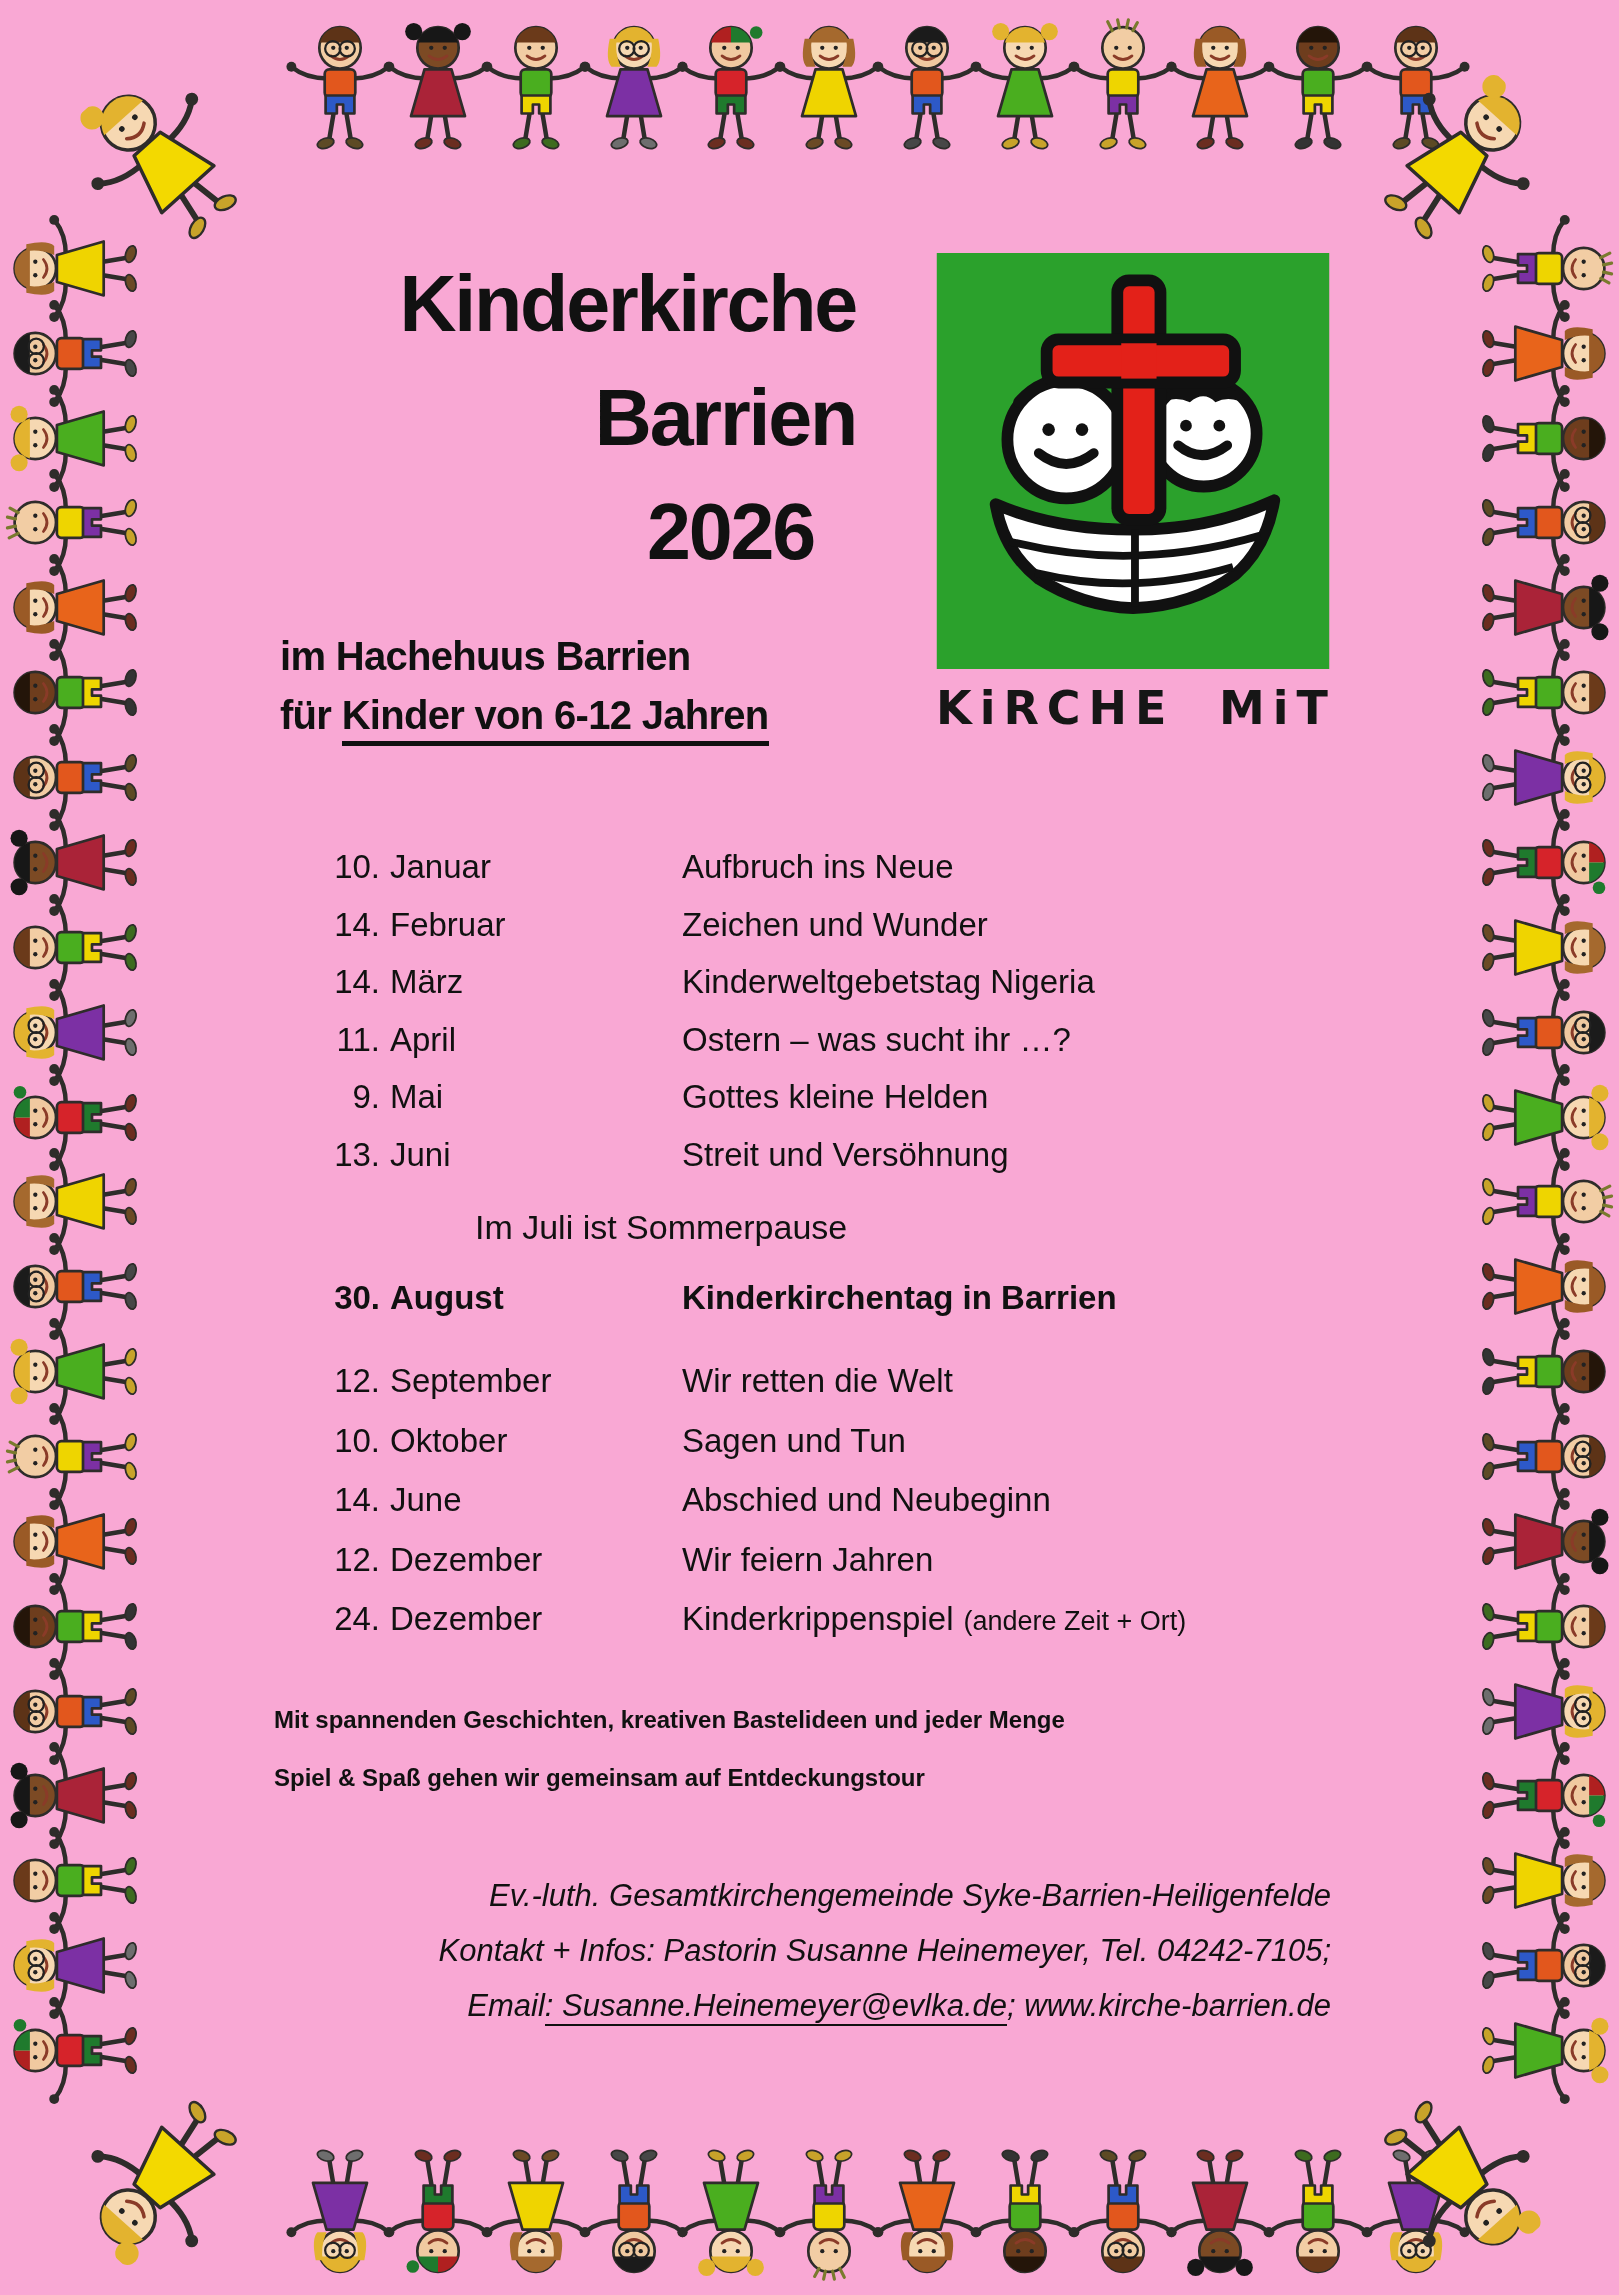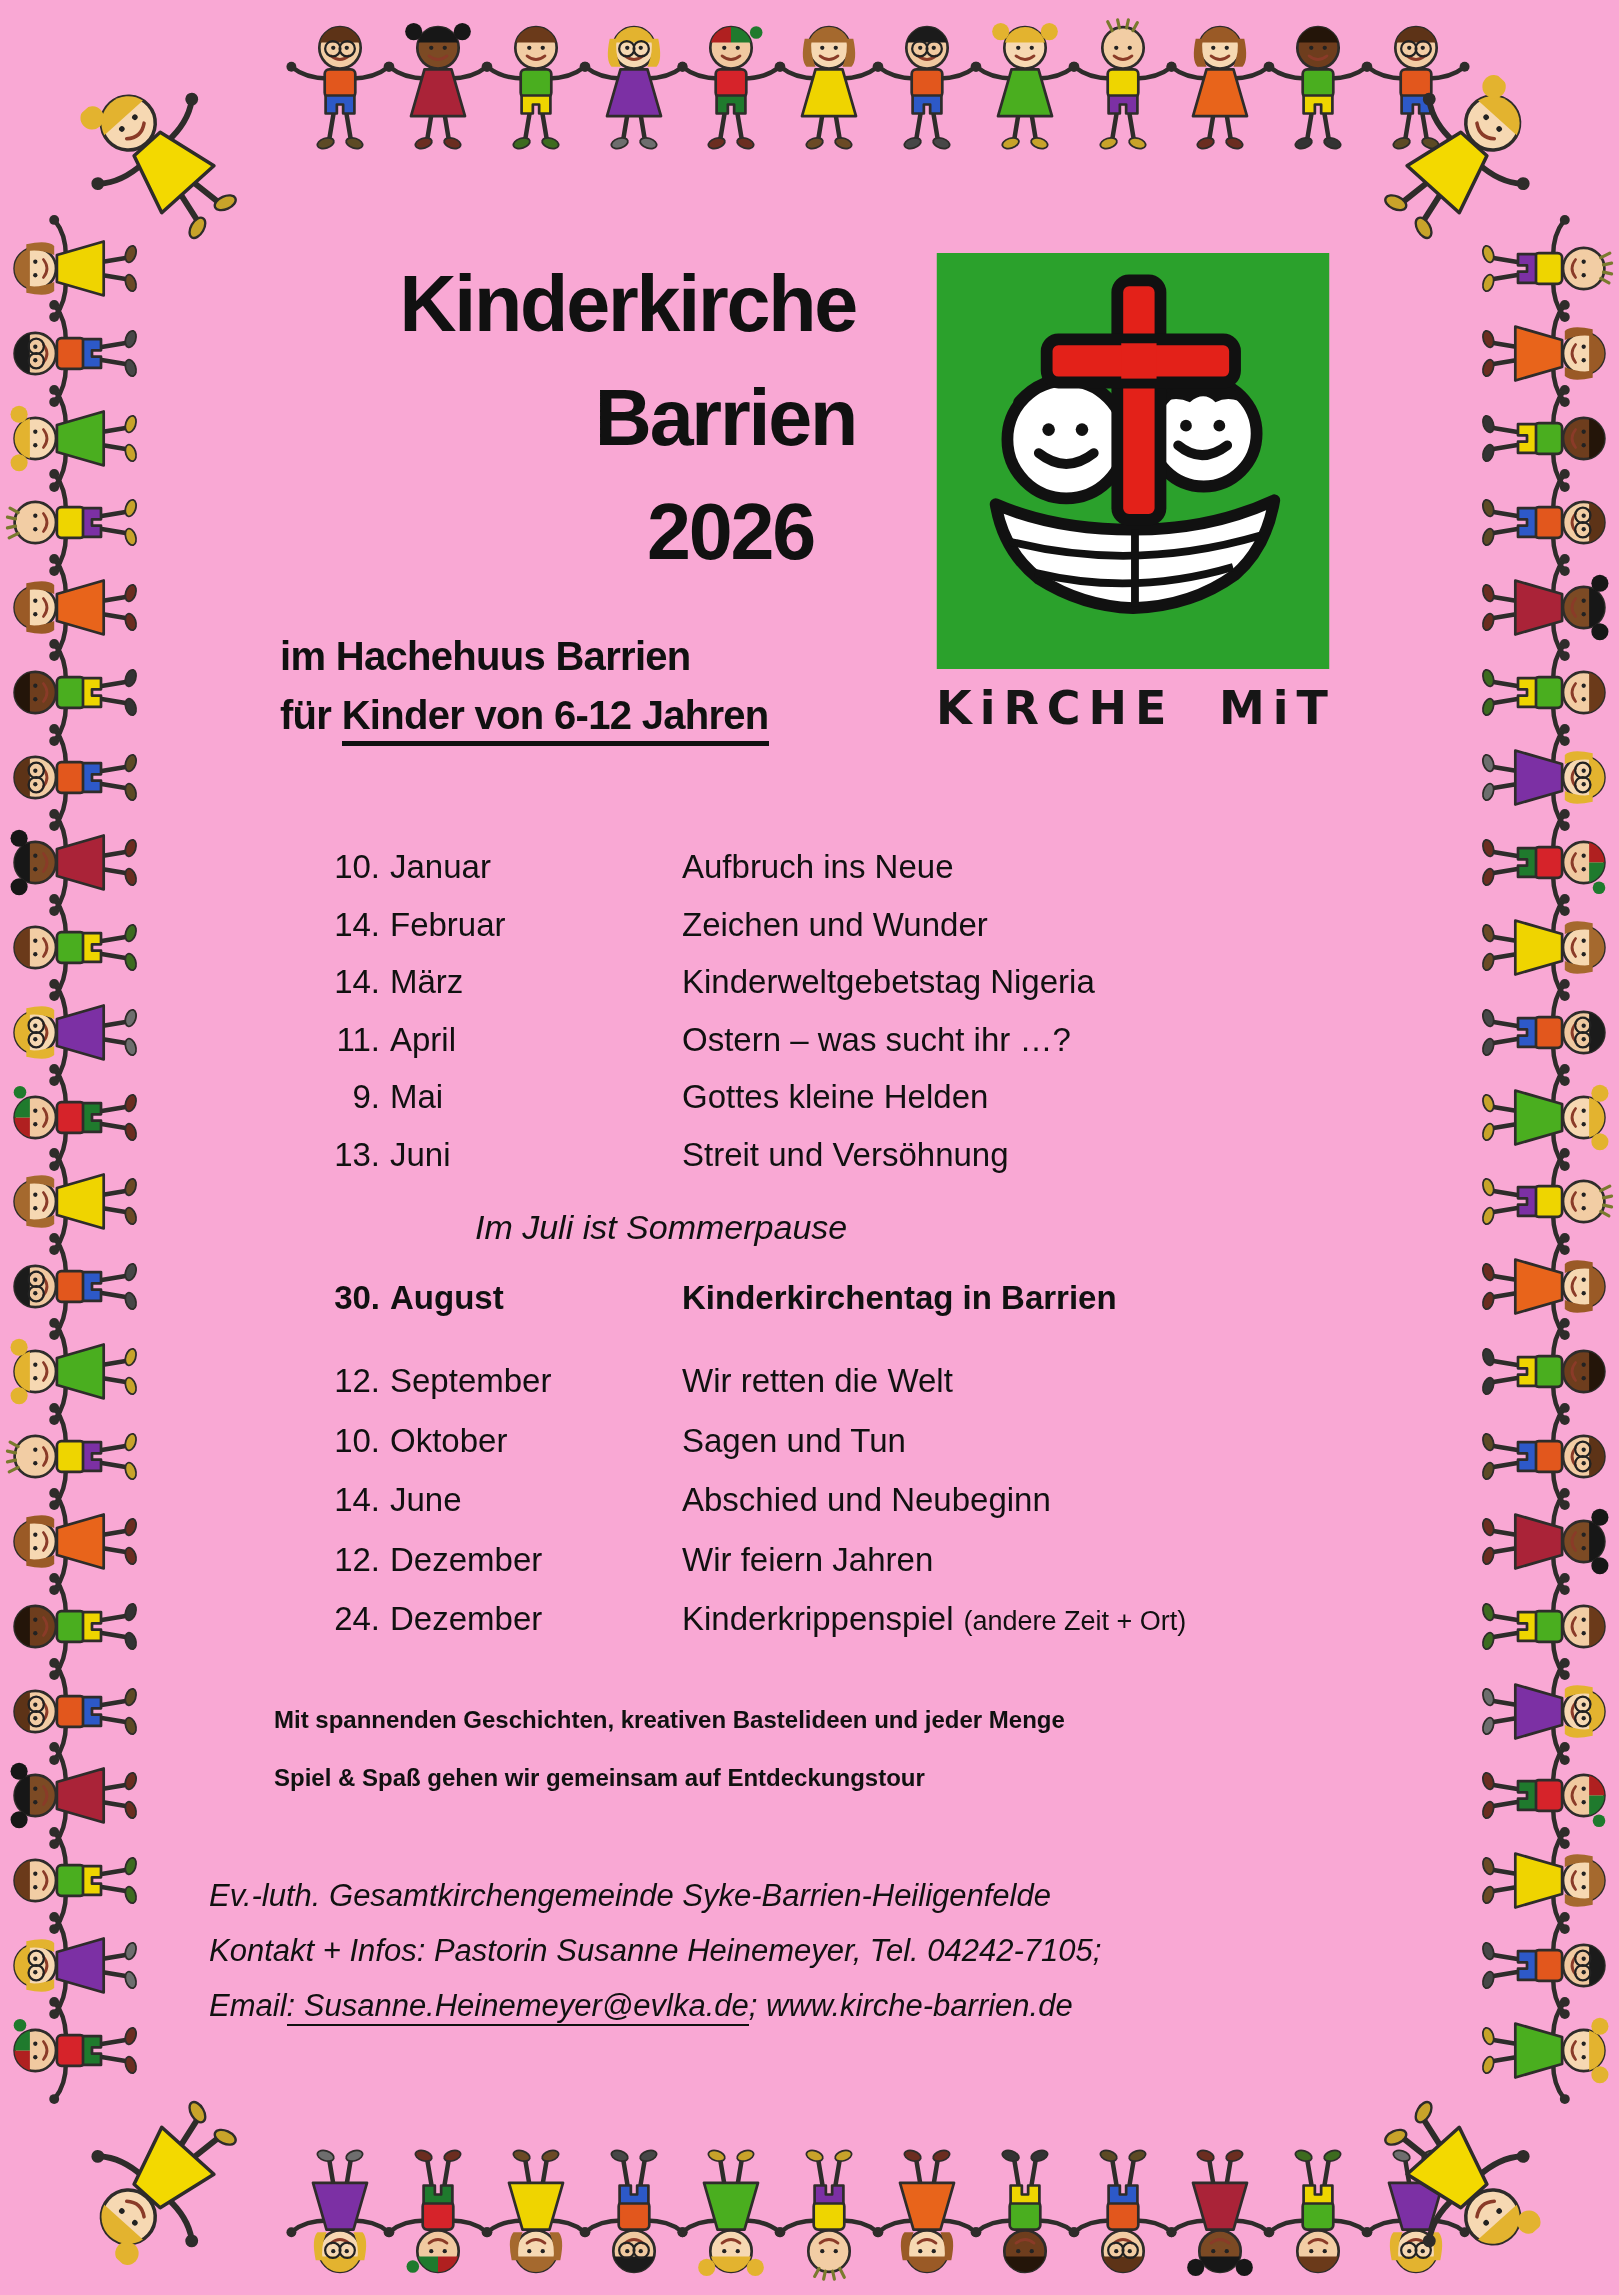--- a/index.html
+++ b/index.html
@@ -19,24 +19,24 @@
   .logo-cap2{font-family:"DejaVu Sans",sans-serif;font-weight:bold;font-size:46px;
              letter-spacing:17.3px;margin-top:5.8px;color:#161616;}
   .info{position:absolute;left:280px;top:627px;font-size:40px;font-weight:bold;line-height:59px;z-index:2;letter-spacing:-0.7px;}
   .u{border-bottom:5px solid #111;padding-bottom:3.6px;}
   .row{position:absolute;left:324px;height:50px;line-height:50px;font-size:33px;white-space:nowrap;z-index:2;}
   .row .day{position:absolute;left:0;width:56px;text-align:right;}
   .row .month{position:absolute;left:66px;}
   .row .event{position:absolute;left:358px;}
   .row.bold{font-weight:bold;}
   .suffix{font-size:27px;margin-left:10px;}
-  .note{position:absolute;left:475px;top:1208px;font-style:italic;font-size:34px;z-index:2;}
+  .note{position:absolute;left:475px;top:1208px;font-size:34px;z-index:2;}
   .para{position:absolute;left:274px;top:1691px;width:1208px;font-size:24px;font-weight:bold;
         line-height:58px;z-index:2;}
-  .footer{position:absolute;left:209px;top:1868px;width:1122px;text-align:left;font-style:italic;
+  .footer{position:absolute;left:209px;top:1868px;width:1122px;text-align:right;font-style:italic;
           font-size:31px;line-height:55px;z-index:2;}
   .u2{border-bottom:2.9px solid #111;padding-bottom:1.4px;}
 </style>
 </head>
 <body>
 
 <div id="page">
 
   <div id="border-layer">
       <div class="child" style="left: 286px; top: 18px; transform: rotate(0deg) scale(1);">

